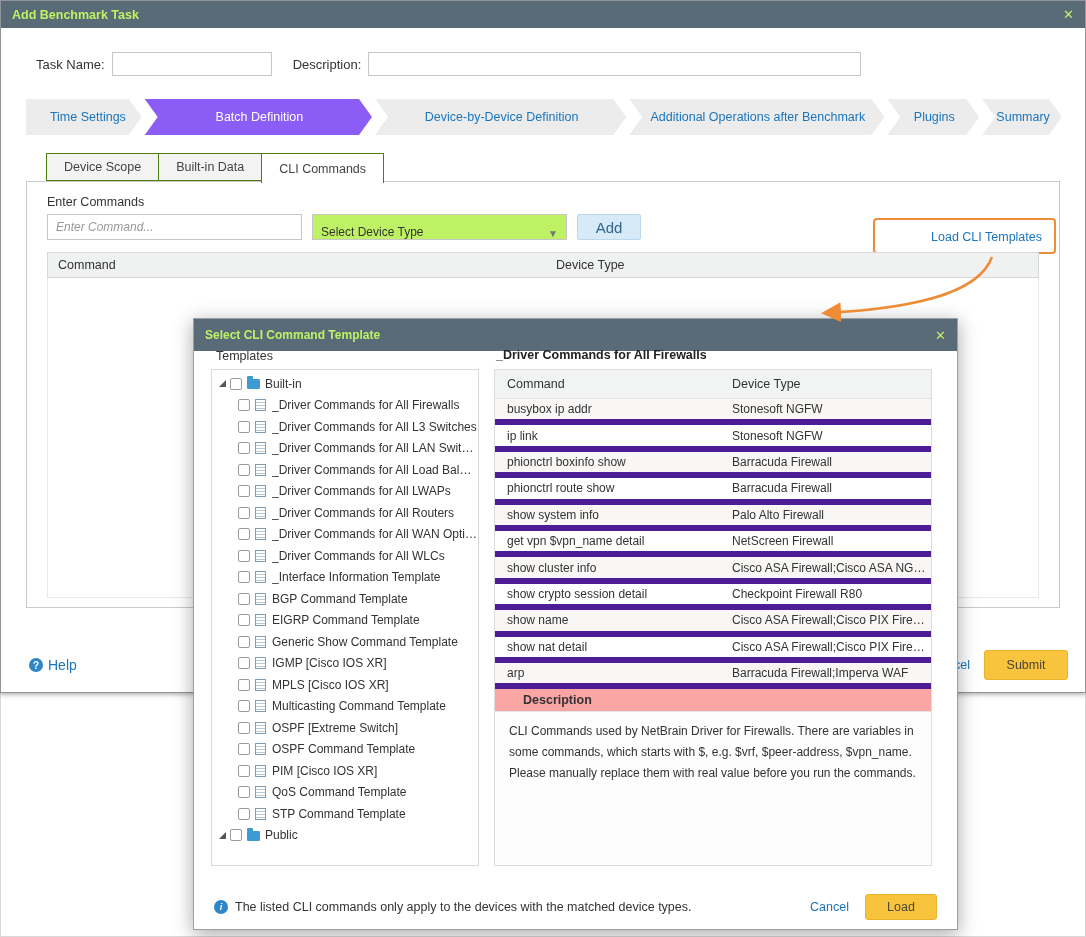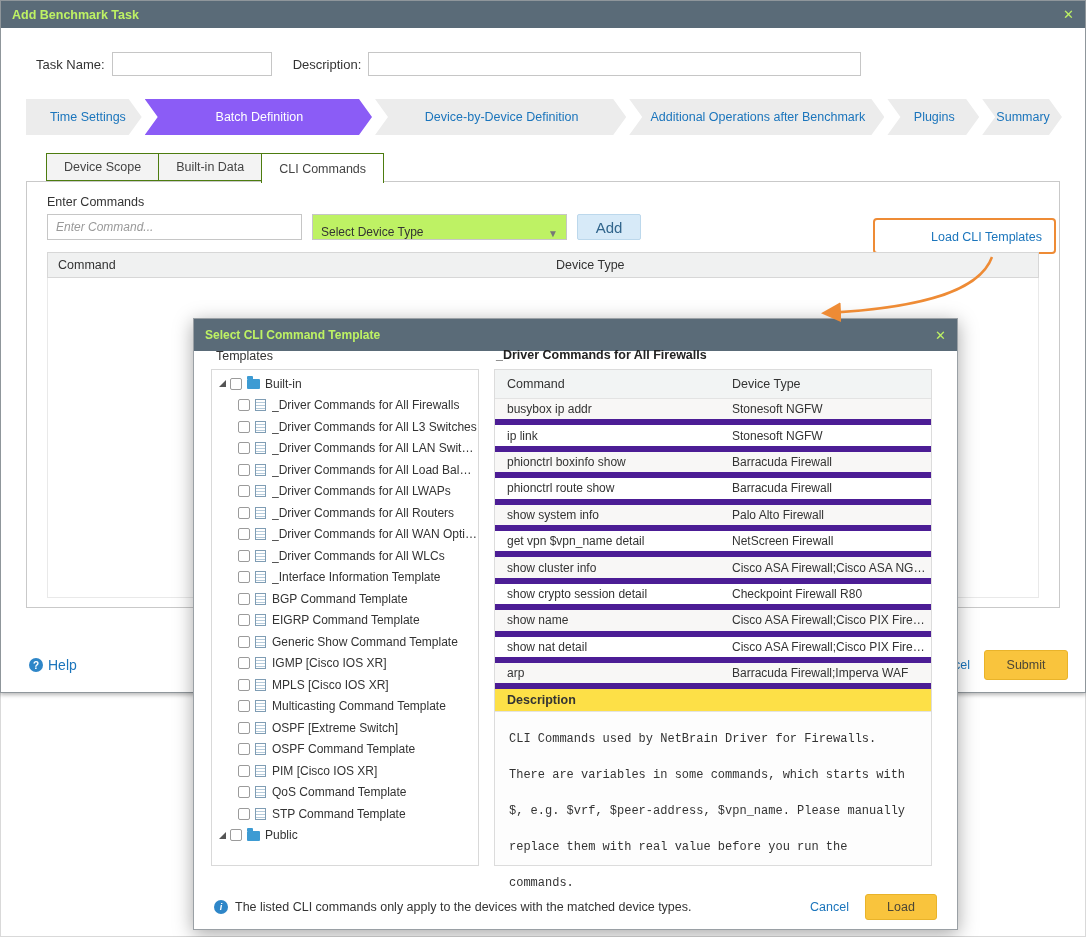--- a/index.html
+++ b/index.html
@@ -95,22 +95,22 @@
   .folder::before { content:""; position:absolute; top:-3px; left:0; width:6px; height:3px; background:#3d9bd3; border-radius:1px 1px 0 0; }
   .tpl-icon { width:11px; height:12px; border:1px solid #7f9db4; background:repeating-linear-gradient(to bottom,#fff 0 2px,#b5cbdb 2px 3px); margin-right:6px; flex:none; }
   .tree-lbl { white-space:nowrap; overflow:hidden; text-overflow:ellipsis; }
 
   .detail { position:absolute; top:50px; left:300px; width:438px; height:497px; border:1px solid #dcdcdc; background:#fdfdfd; }
   .dt-head { display:grid; grid-template-columns:225px 1fr; height:29px; align-items:center; background:#f2f4f4; border-bottom:1px solid #e3e3e3; font-size:12.5px; color:#333; }
   .dt-head div { padding-left:12px; }
   .dt-row { display:grid; grid-template-columns:225px 1fr; height:26.4px; align-items:center; font-size:12px; color:#333; border-bottom:6px solid #4c1d95; background:#fff; }
   .dt-row.alt { background:#f8f7f6; }
   .dt-row div { padding-left:12px; white-space:nowrap; overflow:hidden; text-overflow:ellipsis; }
-  .desc-h { height:23px; background:#fde047; border-bottom:1px solid #e3e3e3; display:flex; align-items:center; padding-left:12px; font-size:12.5px; font-weight:bold; color:#333; }
-  .desc-t { padding:9px 14px; font-size:12px; color:#333; line-height:36px;font-family:Liberation Mono, monospace; }
+  .desc-h { height:23px; background:#fca5a5; border-bottom:1px solid #e3e3e3; display:flex; align-items:center; padding-left:28px; font-size:12.5px; font-weight:bold; color:#333; }
+  .desc-t { padding:9px 14px; font-size:12px; color:#333; line-height:21px; }
 
   .mfooter { position:absolute; left:0; right:0; bottom:0; height:44px; display:flex; align-items:center; padding:0 20px; }
   .note { display:flex; align-items:center; gap:7px; font-size:12.5px; color:#333; }
   .iicon { width:14px; height:14px; border-radius:50%; background:#2e86c8; color:#fff; font-size:9px; font-weight:bold; font-style:italic; display:flex; align-items:center; justify-content:center; flex:none; }
   .mfooter .right { margin-left:auto; display:flex; align-items:center; gap:16px; }
   .load-btn { width:72px; height:26px; }
 
   .annot { position:absolute; inset:0; width:1086px; height:937px; z-index:30; pointer-events:none; }
 </style>
 </head>

